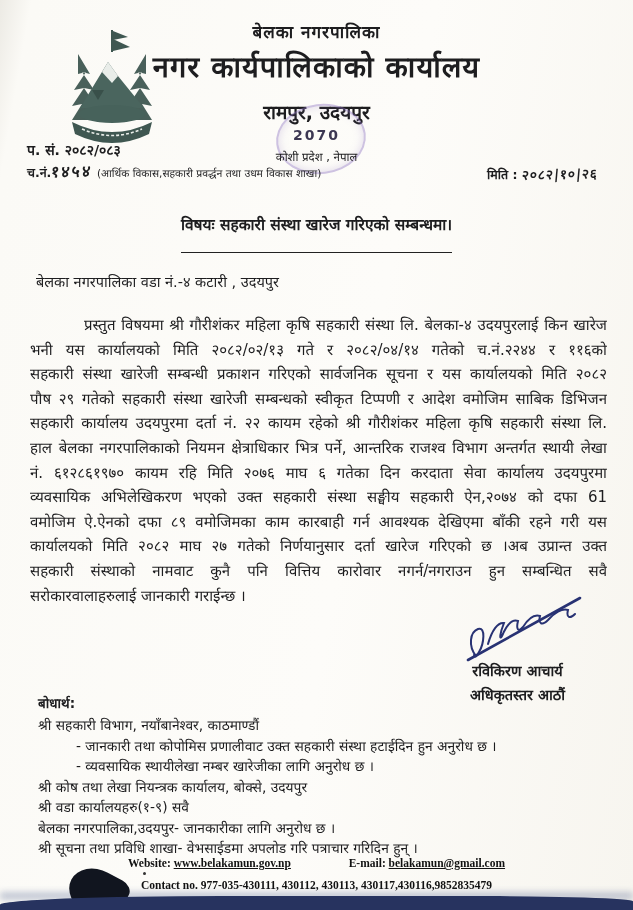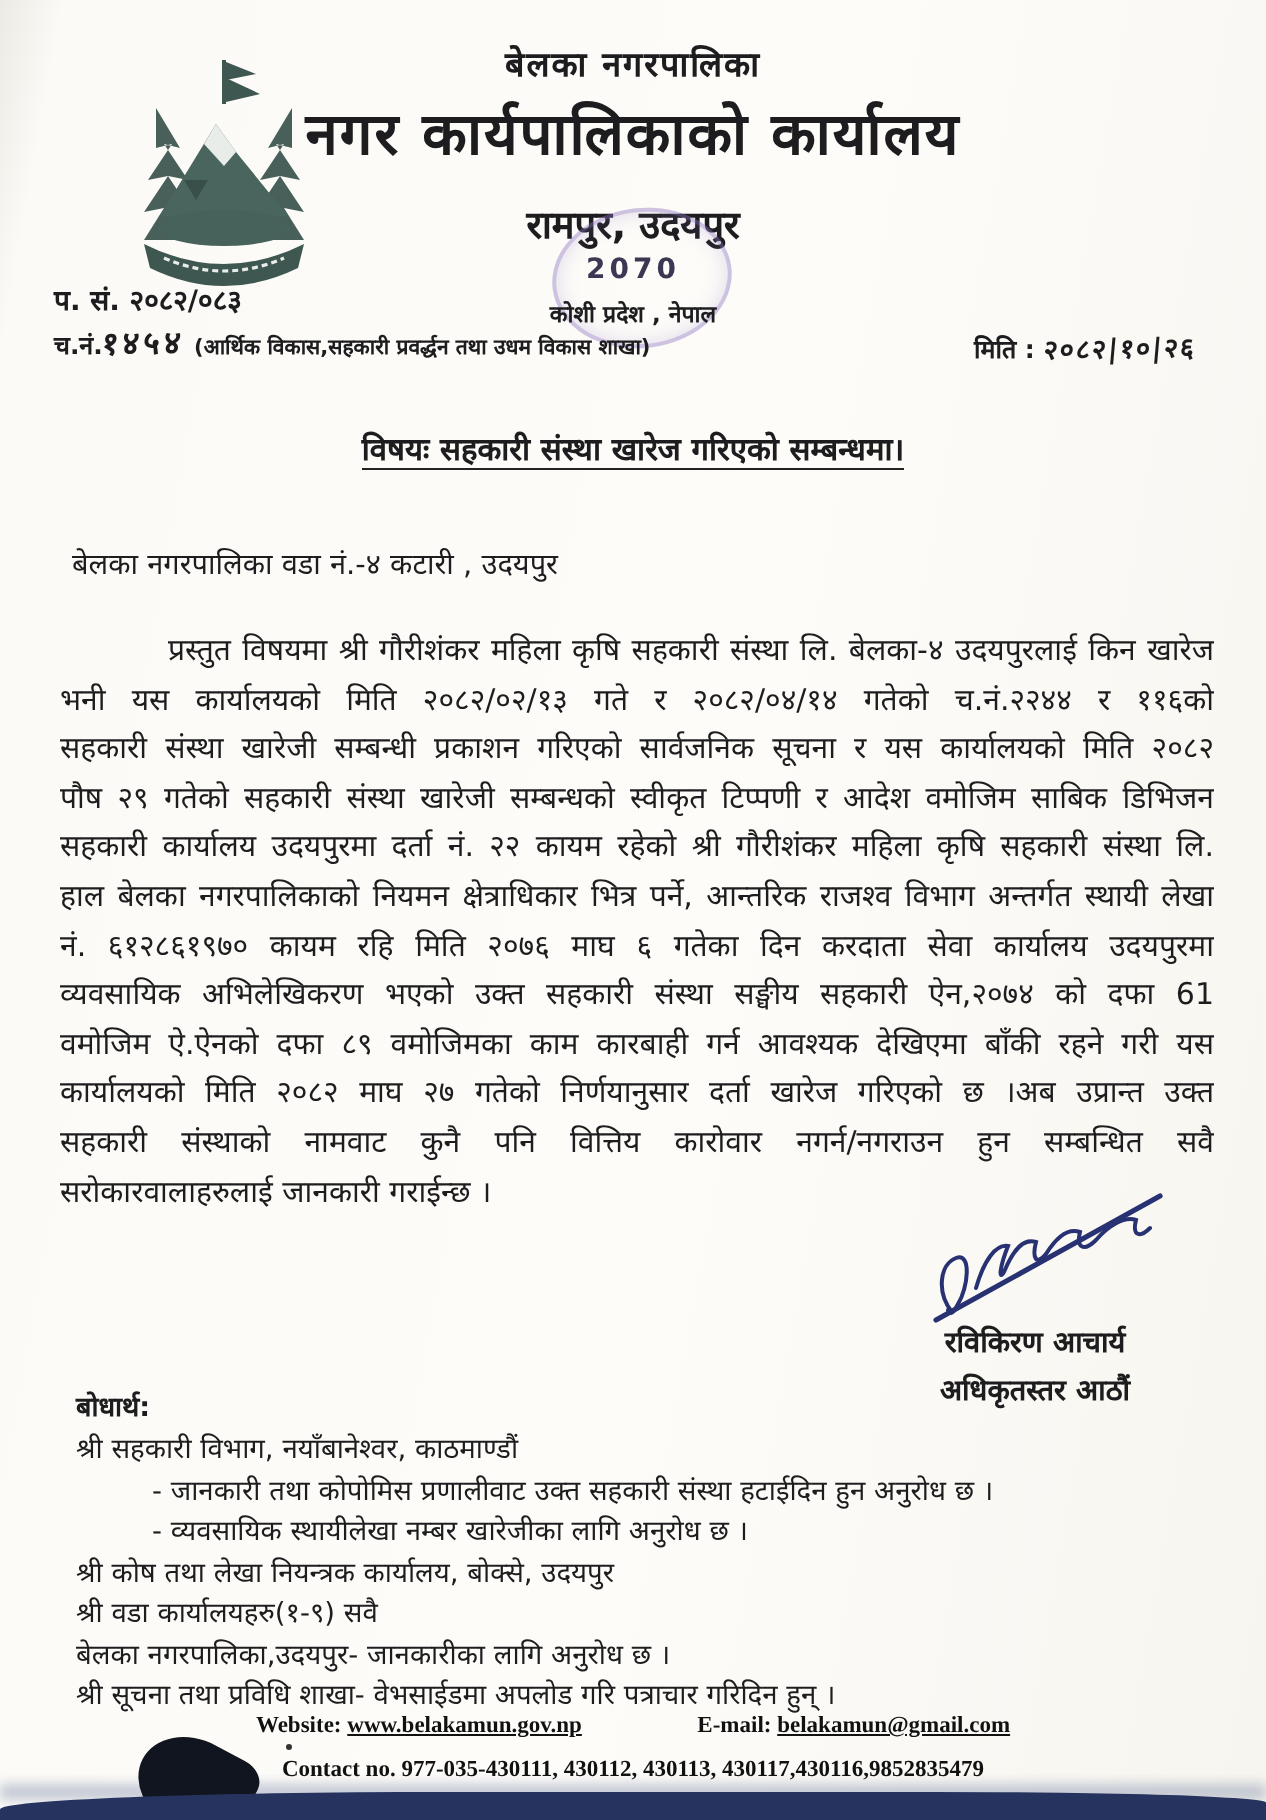--- a/index.html
+++ b/index.html
@@ -8,33 +8,33 @@
     background:linear-gradient(100deg,#eceae4 0%,#fbfaf6 4%,#fdfcf9 55%,#f7f5ef 100%);
     font-family:"DejaVu Sans","Liberation Sans",sans-serif;color:#1d1d1f;
   }
   .abs{position:absolute;}
   .center{left:0;right:0;text-align:center;}
   
   .h-muni{top:20px;font-size:17px;font-weight:bold;letter-spacing:1px;}
   .h-office{top:46px;font-size:29px;font-weight:bold;letter-spacing:1px;}
   .h-loc{top:99px;font-size:19px;font-weight:bold;}
   .h-year{top:127px;font-size:14px;font-weight:bold;color:#3c3752;letter-spacing:2px;}
-  .h-prov{top:149px;font-size:11.5px;font-weight:bold;}
+  .h-prov{top:149px;font-size:11.5px;font-weight:normal;}
   .stamp-ring{top:104px;left:276px;width:86px;height:66px;border:2px solid rgba(141,114,192,.42);
     border-radius:50%;transform:rotate(-7deg);box-shadow:inset 0 0 10px rgba(141,114,192,.25);}
   .h-ref{top:140px;left:27px;font-size:14px;font-weight:bold;}
   .h-disp{top:160px;left:27px;font-size:12.5px;font-weight:bold;white-space:nowrap;}
   .handw{display:inline-block;font-size:16px;font-weight:600;letter-spacing:2px;transform:skewX(-6deg) rotate(-1deg);}
-  .branch{font-size:10.5px;font-weight:bold;letter-spacing:0;text-align:center;}
+  .branch{font-size:10.5px;font-weight:normal;letter-spacing:0;text-align:center;}
   .h-date{top:165px;left:487px;font-size:12.5px;font-weight:bold;white-space:nowrap;}
   .h-date .handw{font-size:13.5px;letter-spacing:1px;}
   .emblem{top:28px;left:52px;width:120px;height:124px;}
   
   .subject{top:213px;font-size:15.5px;font-weight:bold;}
-  .subject span{border-bottom:1.6px solid #222;padding-bottom:0;}
+  .subject span{border-bottom:1.6px solid #222;padding-bottom:18px;}
   
   .addr1{top:249px;left:36px;font-size:14.5px;}
   .addr2{top:271px;left:36px;font-size:14.5px;}
   
   .bodyblk{top:313px;left:30px;width:577px;}
   .bl{font-size:15px;line-height:24.6px;height:24.6px;white-space:nowrap;text-align:justify;}
   .bl.just{text-align:justify;text-align-last:justify;white-space:normal;overflow:hidden;}
   .bl.indent{text-indent:54px;}
   
   .sig{top:592px;left:462px;width:125px;height:70px;}

